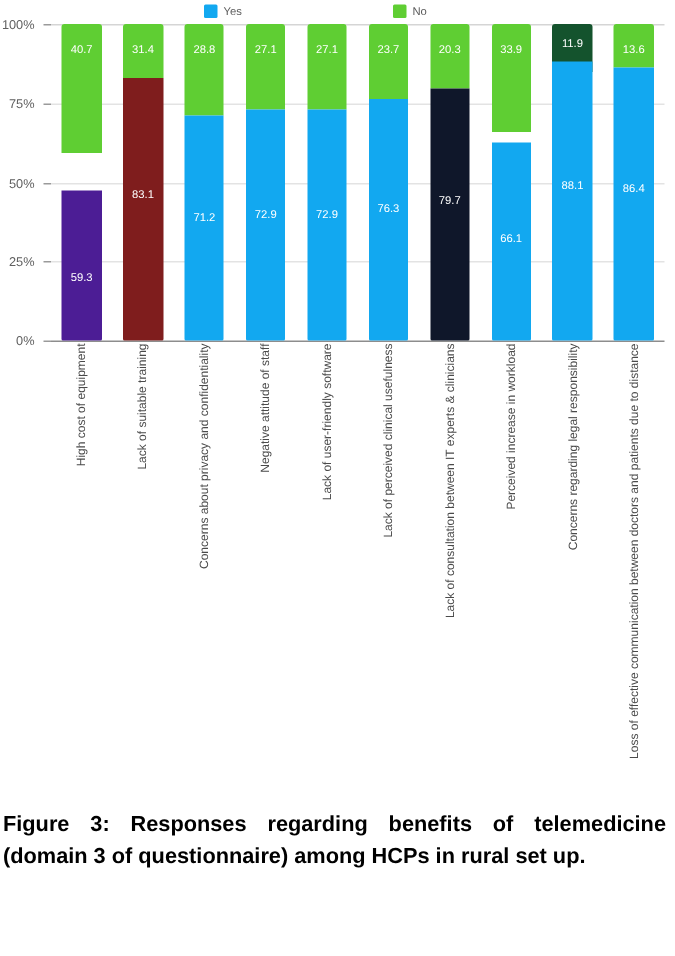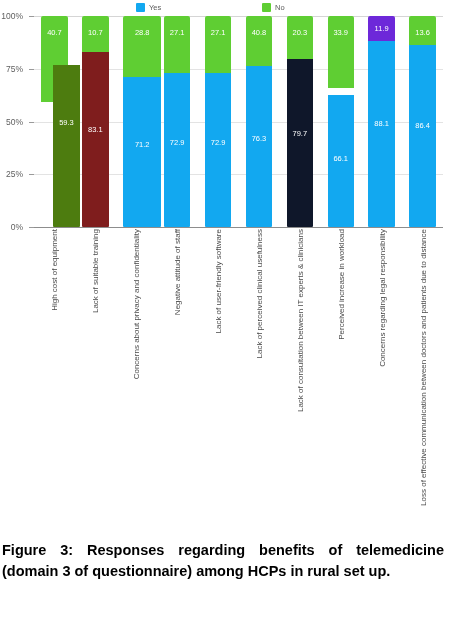--- a/index.html
+++ b/index.html
@@ -205,33 +205,33 @@
         <div class="ytick" style="top: 52.75px;">75%</div>
         <div class="ytickmark" style="top: 52.75px;"></div>
         <div class="ytick" style="top: 0px;">100%</div>
         <div class="ytickmark" style="top: 0px;"></div>
       </div>
     <div id="bars">
         <div class="bar-group" style="left: 7.25975px; width: 26.3805px;">
           <div class="seg seg-no" style="height: 85.877px; background: rgb(95, 206, 51);">
             <div class="seg-label">40.7</div>
           </div>
-          <div class="seg seg-yes" style="height: 162px; background: #4d7c0f; margin-left: 12px;">
+          <div class="seg seg-yes" style="height: 100px; background: #4c1d95;">
             <div class="seg-label" style="top: 52.5517px;">59.3</div>
           </div>
         </div>
         <div class="bar-group" style="left: 48.1597px; width: 26.3805px;">
           <div class="seg seg-no" style="height: 35.87px; background: rgb(95, 206, 51);">
-            <div class="seg-label">10.7</div>
+            <div class="seg-label">31.4</div>
           </div>
           <div class="seg seg-yes" style="height: 175.341px; background: #7f1d1d;">
             <div class="seg-label" style="top: 73.6432px;">83.1</div>
           </div>
         </div>
-        <div class="bar-group" style="left: 89.0597px; width: 26.3805px; padding-left: 12px;">
+        <div class="bar-group" style="left: 89.0597px; width: 26.3805px;">
           <div class="seg seg-no" style="height: 60.768px; background: rgb(95, 206, 51);">
             <div class="seg-label">28.8</div>
           </div>
           <div class="seg seg-yes" style="height: 150.232px; background: rgb(18, 168, 240);">
             <div class="seg-label" style="top: 63.0974px;">71.2</div>
           </div>
         </div>
         <div class="bar-group" style="left: 129.96px; width: 26.3805px;">
           <div class="seg seg-no" style="height: 57.181px; background: rgb(95, 206, 51);">
             <div class="seg-label">27.1</div>
@@ -243,21 +243,21 @@
         <div class="bar-group" style="left: 170.86px; width: 26.3805px;">
           <div class="seg seg-no" style="height: 57.181px; background: rgb(95, 206, 51);">
             <div class="seg-label">27.1</div>
           </div>
           <div class="seg seg-yes" style="height: 153.819px; background: rgb(18, 168, 240);">
             <div class="seg-label" style="top: 64.604px;">72.9</div>
           </div>
         </div>
         <div class="bar-group" style="left: 211.76px; width: 26.3805px;">
           <div class="seg seg-no" style="height: 50.007px; background: rgb(95, 206, 51);">
-            <div class="seg-label">40.8</div>
+            <div class="seg-label">23.7</div>
           </div>
           <div class="seg seg-yes" style="height: 160.993px; background: rgb(18, 168, 240);">
             <div class="seg-label" style="top: 67.6171px;">76.3</div>
           </div>
         </div>
         <div class="bar-group" style="left: 252.66px; width: 26.3805px;">
           <div class="seg seg-no" style="height: 42.833px; background: rgb(95, 206, 51);">
             <div class="seg-label">20.3</div>
           </div>
           <div class="seg seg-yes" style="height: 168.167px; background: #0f172a;">
@@ -266,21 +266,21 @@
         </div>
         <div class="bar-group" style="left: 293.56px; width: 26.3805px;">
           <div class="seg seg-no" style="height: 71.529px; background: rgb(95, 206, 51);">
             <div class="seg-label">33.9</div>
           </div>
           <div class="seg seg-yes" style="height: 132px; background: rgb(18, 168, 240);">
             <div class="seg-label" style="top: 58.5778px;">66.1</div>
           </div>
         </div>
         <div class="bar-group" style="left: 334.46px; width: 26.3805px;">
-          <div class="seg seg-no" style="height: 32px; background: #6d28d9;">
+          <div class="seg seg-no" style="height: 32px; background: #14532d;">
             <div class="seg-label" style="top: 8.0545px;">11.9</div>
           </div>
           <div class="seg seg-yes" style="height: 185.891px; background: rgb(18, 168, 240);">
             <div class="seg-label" style="top: 78.0742px;">88.1</div>
           </div>
         </div>
         <div class="bar-group" style="left: 375.36px; width: 26.3805px;">
           <div class="seg seg-no" style="height: 28.696px; background: rgb(95, 206, 51);">
             <div class="seg-label">13.6</div>
           </div>

